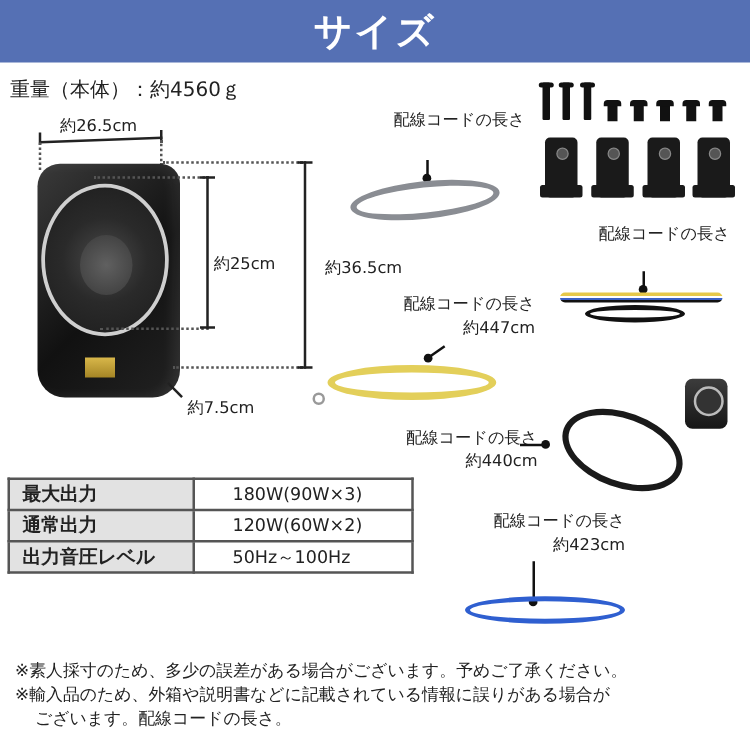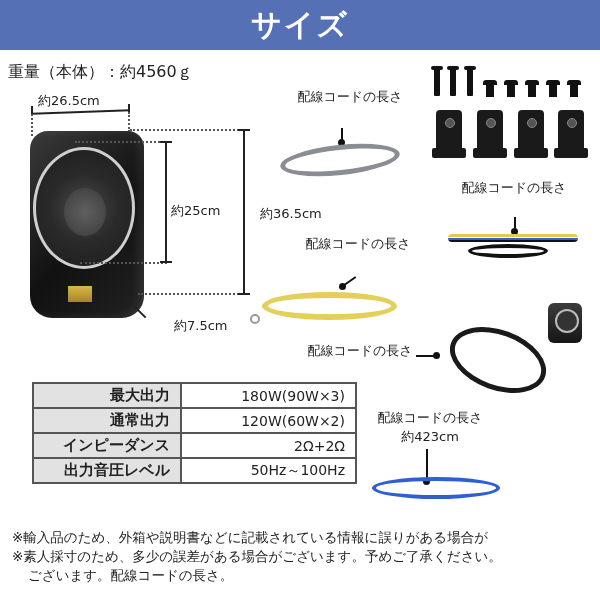--- a/index.html
+++ b/index.html
@@ -8,21 +8,21 @@
 
   .header {
     position: absolute; left: 0; top: 0; width: 600px; height: 50px;
     background: #5570b4; display: flex; align-items: center; justify-content: center;
   }
   .header-title { color: #fff; font-weight: bold; font-size: 30px; letter-spacing: 2px; }
 
   .weight { position: absolute; left: 8px; top: 62px; font-size: 16px; color: #222; }
 
   .lbl { position: absolute; font-size: 13px; color: #222; white-space: nowrap; }
-  .lbl-c { text-align: center; line-height: 19px; }
+  .lbl-c { text-align: right; line-height: 19px; }
 
   
   .speaker {
     position: absolute; left: 30px; top: 131px; width: 114px; height: 187px;
     background: linear-gradient(135deg, #3a3a3a 0%, #111 55%, #222 100%);
     border-radius: 18px 16px 22px 22px;
     box-shadow: inset -6px 0 10px rgba(255,255,255,0.08);
   }
   .speaker-ring {
     position: absolute; left: 3px; top: 16px; width: 102px; height: 122px;
@@ -57,42 +57,41 @@
   .pointer-dot { position: absolute; width: 7px; height: 7px; border-radius: 50%; background: #111; }
 
   .remote {
     position: absolute; left: 548px; top: 303px; width: 34px; height: 40px;
     background: linear-gradient(#3c3c3c, #161616); border-radius: 6px;
   }
   .remote::before { content: ""; position: absolute; left: 7px; top: 6px; width: 20px; height: 20px; border-radius: 50%; border: 2px solid #bbb; background: #333; }
 
   
   .spec-table {
-    position: absolute; left: 32px; top: 382px; width: 325px; border-collapse: collapse;
+    position: absolute; left: 6px; top: 382px; width: 325px; border-collapse: collapse;
     font-size: 15px;
-    text-align: right;
   }
   .spec-table td { border: 2px solid #555; height: 25px; padding: 0 10px; }
   .spec-table td.k { background: #e2e2e2; font-weight: bold; width: 148px; color: #222; }
   .spec-table td.v { background: #fff; color: #222; padding-left: 30px; font-size: 14px; }
 
   .notes { position: absolute; left: 12px; top: 528px; font-size: 13.5px; line-height: 19px; color: #222; }
   .notes .indent { padding-left: 16px; }
 </style>
 </head>
 <body>
 
 <div class="header">
   <span class="header-title">サイズ</span>
 </div>
 
 <div class="weight">重量（本体）：約4560ｇ</div>
 
 <div>
-  <div class="lbl" style="left:38px;top:92px;">約26.5cm</div>
+  <div class="lbl" style="left:48px;top:92px;">約26.5cm</div>
   <div class="dim-line" style="left:32px;top:111px;width:98px;height:2px;transform:rotate(-2deg);"></div>
   <div class="dim-line" style="left:31px;top:106px;width:2px;height:10px;"></div>
   <div class="dim-line" style="left:128px;top:104px;width:2px;height:10px;"></div>
   <div class="dot-vline" style="left:31px;top:114px;height:22px;"></div>
   <div class="dot-vline" style="left:128px;top:112px;height:20px;"></div>
 
   <div class="speaker">
     <div class="speaker-ring">
       <div class="speaker-cone"></div>
     </div>
@@ -107,21 +106,21 @@
   <div class="lbl" style="left:171px;top:202px;">約25cm</div>
 
   <div class="dot-line" style="left:130px;top:129px;width:112px;"></div>
   <div class="dot-line" style="left:138px;top:293px;width:104px;"></div>
   <div class="dim-line" style="left:243px;top:129px;width:2px;height:166px;"></div>
   <div class="dim-line" style="left:238px;top:129px;width:12px;height:2px;"></div>
   <div class="dim-line" style="left:238px;top:293px;width:12px;height:2px;"></div>
   <div class="lbl" style="left:260px;top:205px;">約36.5cm</div>
 
   <div class="dim-line" style="left:132px;top:311px;width:16px;height:2px;transform:rotate(45deg);"></div>
-  <div class="lbl" style="left:150px;top:317px;margin-left:24px;">約7.5cm</div>
+  <div class="lbl" style="left:150px;top:317px;">約7.5cm</div>
 </div>
 
 <div>
   <div class="lbl lbl-c" style="left:280px;top:87px;width:140px;">
     <div>配線コードの長さ</div>
   </div>
   <div class="pointer" style="left:341px;top:128px;width:2px;height:14px;"></div>
   <div class="pointer-dot" style="left:338px;top:139px;"></div>
   <div class="cable" style="left:280px;top:145px;width:120px;height:30px;border:5px solid #8a8d93;transform:rotate(-6deg);"></div>
 </div>
@@ -147,30 +146,32 @@
   </div>
   <div class="pointer" style="left:514px;top:217px;width:2px;height:14px;"></div>
   <div class="pointer-dot" style="left:511px;top:228px;"></div>
   <div style="position:absolute;left:448px;top:234px;width:130px;height:8px;background:linear-gradient(#e6c84a 0 35%, #ffffff 35% 55%, #3a5fc4 55% 70%, #111 70%);border-radius:4px;"></div>
   <div style="position:absolute;left:468px;top:244px;width:80px;height:14px;border-radius:50%;border:4px solid #111;"></div>
 </div>
 
 <div>
   <div class="lbl lbl-c" style="left:288px;top:234px;width:140px;">
     <div>配線コードの長さ</div>
+    <div>約447cm</div>
   </div>
   <div class="pointer" style="left:343px;top:280px;width:14px;height:2px;transform:rotate(-35deg);"></div>
   <div class="pointer-dot" style="left:339px;top:283px;"></div>
   <div class="cable" style="left:262px;top:292px;width:135px;height:28px;border:6px solid #e3cf5a;"></div>
   <div style="position:absolute;left:250px;top:314px;width:10px;height:10px;border-radius:50%;border:2px solid #999;"></div>
 </div>
 
 <div>
   <div class="lbl lbl-c" style="left:290px;top:341px;width:140px;">
     <div>配線コードの長さ</div>
+    <div>約440cm</div>
   </div>
   <div class="pointer" style="left:416px;top:355px;width:20px;height:2px;"></div>
   <div class="pointer-dot" style="left:433px;top:352px;"></div>
   <div class="cable" style="left:448px;top:330px;width:100px;height:60px;border:5px solid #1a1a1a;transform:rotate(20deg);"></div>
   <div class="remote"></div>
 </div>
 
 <div>
   <div class="lbl lbl-c" style="left:360px;top:408px;width:140px;">
     <div>配線コードの長さ</div>
@@ -185,27 +186,23 @@
   <tbody>
       <tr>
     <td class="k">最大出力</td>
     <td class="v">180W(90W×3)</td>
   </tr>
   <tr>
     <td class="k">通常出力</td>
     <td class="v">120W(60W×2)</td>
   </tr>
   <tr>
-    <td class="k">インピーダンス</td>
-    <td class="v">2Ω+2Ω</td>
-  </tr>
-  <tr>
     <td class="k">出力音圧レベル</td>
     <td class="v">50Hz～100Hz</td>
   </tr>
 </tbody>
   </table>
 
 <div class="notes">
+  <div>※素人採寸のため、多少の誤差がある場合がございます。予めご了承ください。</div>
   <div>※輸入品のため、外箱や説明書などに記載されている情報に誤りがある場合が</div>
-  <div>※素人採寸のため、多少の誤差がある場合がございます。予めご了承ください。</div>
   <div class="indent">ございます。配線コードの長さ。</div>
 </div>
 
 </body></html>

